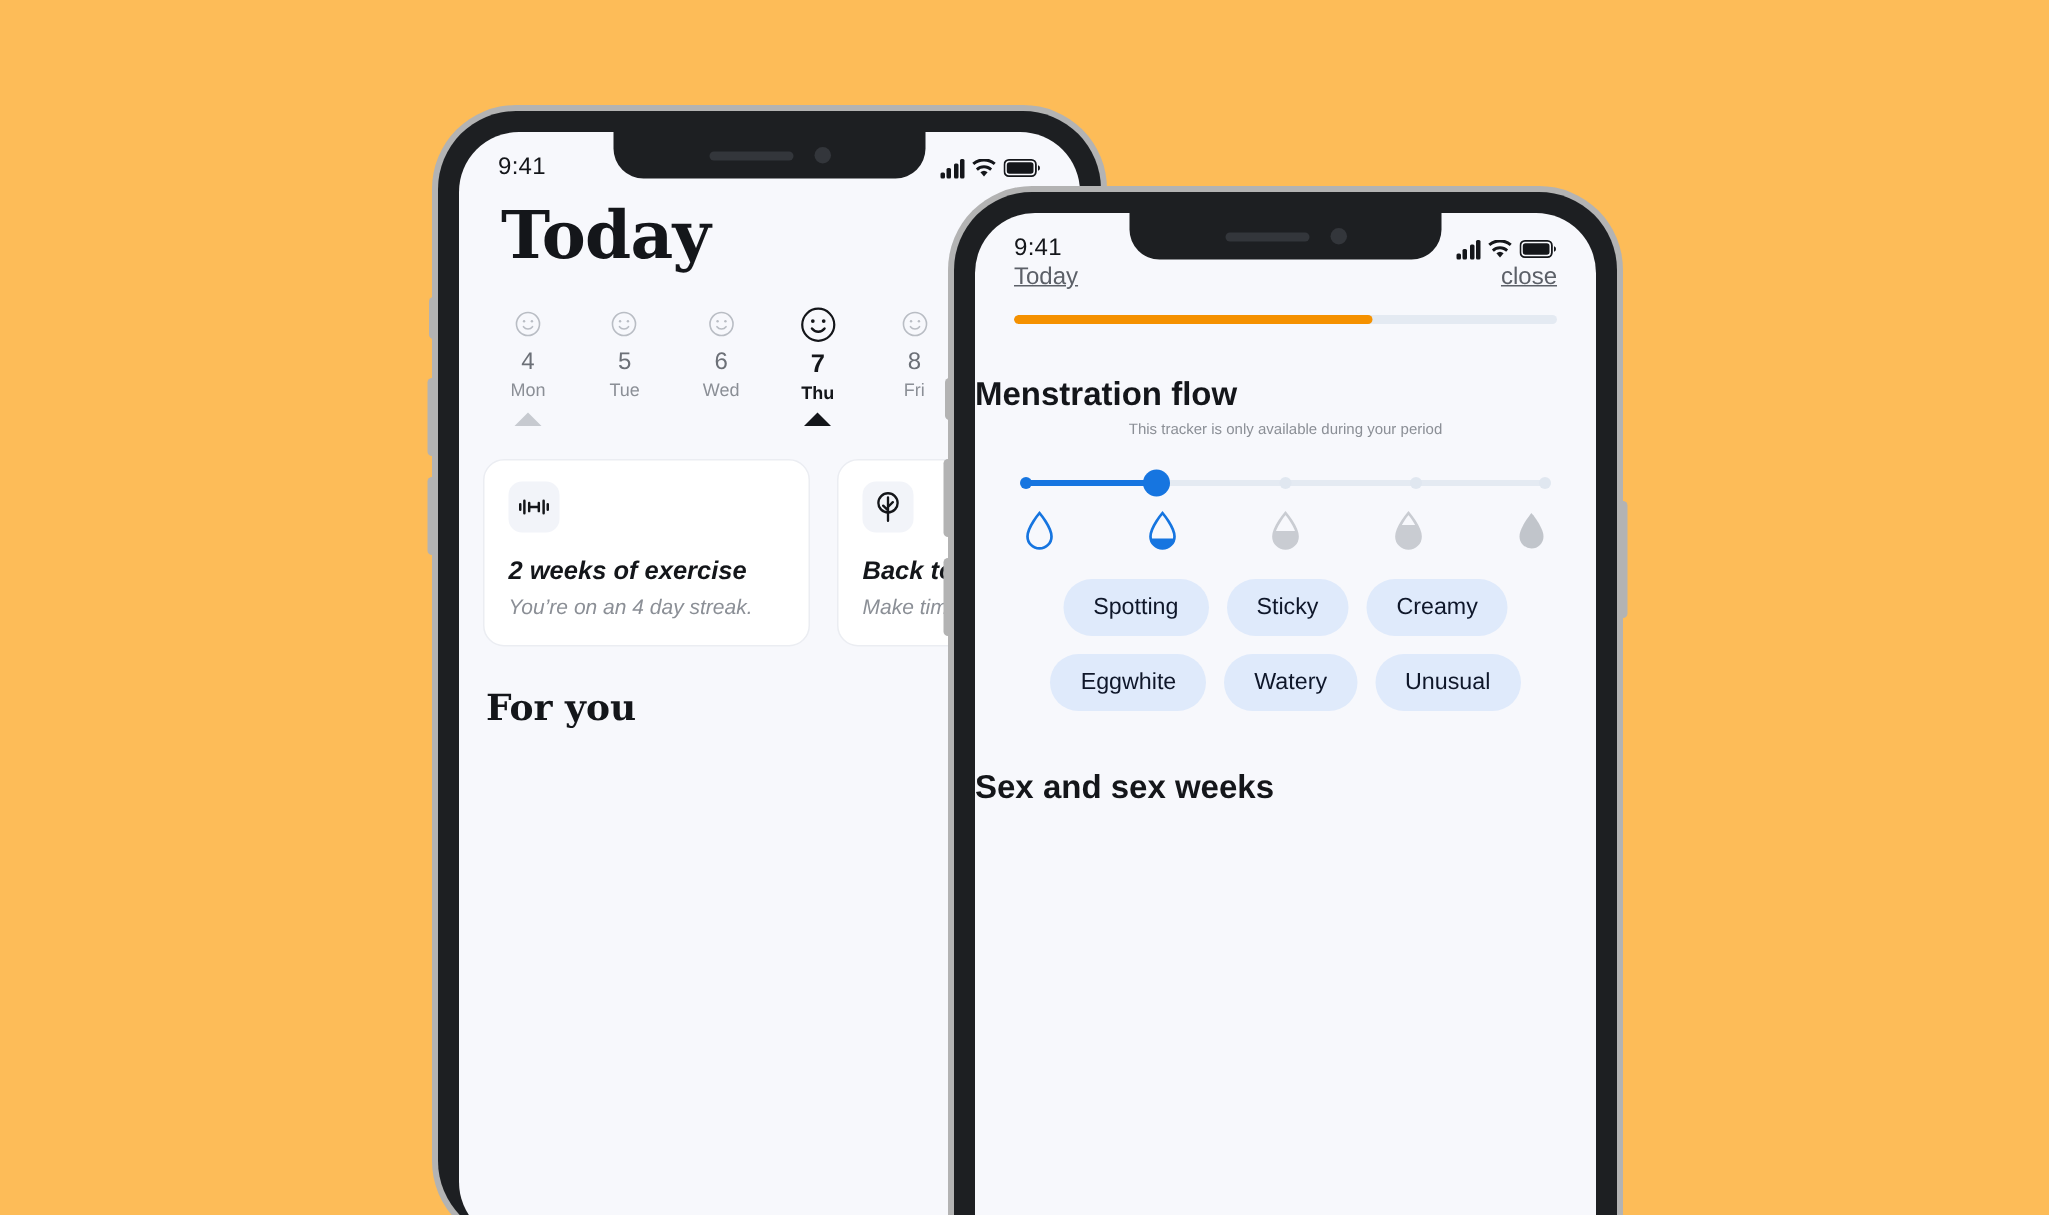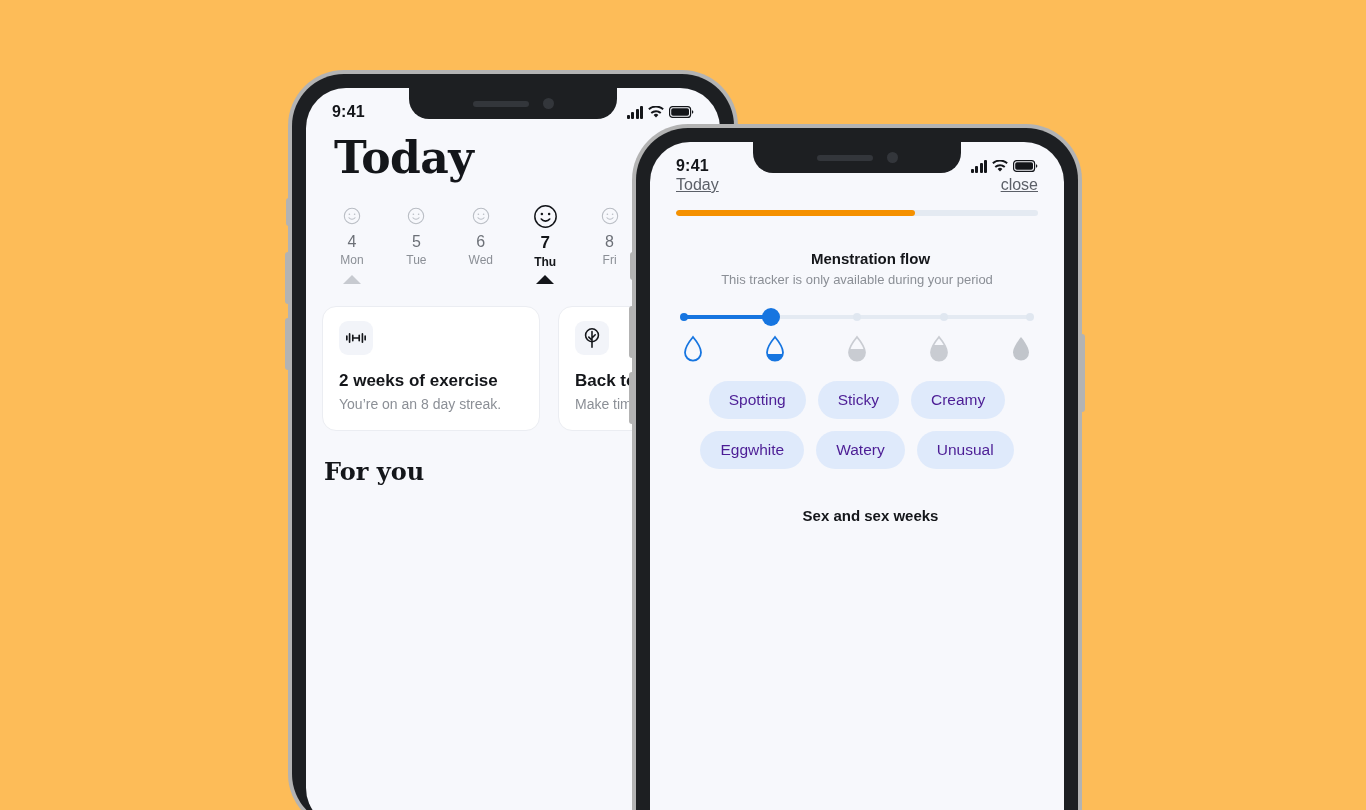--- a/index.html
+++ b/index.html
@@ -35,21 +35,21 @@
     z-index:6;
   }
   .speaker { background:#33363b; border-radius:10px; }
   .camera { background:#33363b; border-radius:50%; }
 
   .statusbar {
     position:absolute; top:0; left:0; right:0;
     display:flex; align-items:center; justify-content:space-between;
     z-index:7;
   }
-  .clock { font-weight:bold; color:#14161a; letter-spacing:.2px; }
+  .clock { font-weight:normal; color:#14161a; letter-spacing:.2px; }
   .statusicons { display:flex; align-items:center; gap:5px; }
   .bars { display:flex; align-items:flex-end; gap:1.5px; }
   .bars i { display:block; width:3px; background:#14161a; border-radius:1px; }
 
   
   .sbtn { position:absolute; background:#b3b3b3; }
 
   
   #phone-back { left:288px; top:70px; width:450px; height:760px; }
   #phone-back .screen { left:18px; top:18px; width:414px; height:740px; border-radius:40px; }
@@ -90,21 +90,21 @@
   .daynum { font-size:16px; color:#6c7077; margin-top:4px; }
   .dayname { font-size:12px; color:#8b8f96; margin-top:2px; }
   .day.sel .daynum, .day.sel .dayname { color:#14161a; font-weight:bold; }
   .day.sel .daynum { font-size:17px; }
   .caret { width:0;height:0;border-left:9px solid transparent;border-right:9px solid transparent;
            border-bottom:9px solid #c7cad0; margin:6px auto 0; }
 
   .cards { display:flex; gap:18px; margin:22px 16px 0 16px; }
   .card {
     flex:0 0 218px; background:#fff; border:1px solid #ebedf2;
-    border-radius:14px; padding:14px 16px 18px;
+    border-radius:14px; padding:14px 16px 18px;font-style:italic;
   }
   .cardicon {
     width:34px;height:34px;border-radius:9px;background:#f2f4f9;
     display:flex;align-items:center;justify-content:center;
   }
   .cardtitle { font-size:17px;font-weight:bold;color:#14161a;margin-top:16px; }
   .cardsub { font-size:14px;color:#8b8f96;margin-top:5px; }
 
   .foryou { font-family:"DejaVu Serif",serif;font-weight:bold;font-size:24px;
             color:#14161a;margin:26px 0 0 18px; }
@@ -125,36 +125,36 @@
 
   .topbar { display:flex;justify-content:space-between;align-items:center;
             margin:34px 26px 0 26px; }
   .toplink { font-size:16px;color:#5c6068;text-decoration:underline;cursor:pointer; }
   .progress { margin:16px 26px 0 26px;height:6px;border-radius:3px;background:#e4eaf2;overflow:hidden; }
   .progress > div { height:100%;background:#F59100;border-radius:3px; }
 
   .q-title { font-family:"DejaVu Serif",serif;font-weight:bold;font-size:31px;
              color:#14161a;text-align:center;line-height:1.18;margin:34px 22px 0; letter-spacing:-.3px; }
 
-  .sec-title { text-align:center;font-size:15px;font-weight:bold;color:#14161a;margin-top:34px;padding-left:27px; }
-  .sec-sub { text-align:center;font-size:13px;color:#8b8f96;margin-top:5px; }
+  .sec-title { text-align:left;font-size:22px;font-weight:bold;color:#14161a;margin-top:34px; }
+  .sec-sub { text-align:center;font-size:10px;color:#8b8f96;margin-top:5px; }
 
   .slider { margin:22px 34px 0 34px;position:relative;height:16px; }
   .track { position:absolute;left:0;right:0;top:6px;height:4px;background:#e4eaf2;border-radius:2px; }
   .track-fill { position:absolute;left:0;top:6px;height:4px;background:#1675E0;border-radius:2px; }
   .tick { position:absolute;top:4px;width:8px;height:8px;border-radius:50%;background:#e0e7f0;
           transform:translateX(-50%); }
   .tick.on { background:#1675E0; }
   .knob { position:absolute;top:-1px;width:18px;height:18px;border-radius:50%;
           background:#1675E0;transform:translateX(-50%); }
   .drops { display:flex;justify-content:space-between;margin:8px 30px 0 30px; }
   .drop { width:26px;height:32px;display:flex;align-items:center;justify-content:center; }
 
   .chips { display:flex;flex-wrap:wrap;justify-content:center;gap:12px;margin:16px 22px 0; }
-  .chip { background:#dfeafb;color:#4c1d95;font-size:15.5px;border-radius:20px;
+  .chip { background:#dfeafb;color:#0f172a;font-size:15.5px;border-radius:20px;
           padding:10px 20px;cursor:pointer;white-space:nowrap;text-align:center; }
 </style>
 </head>
 <body style="background: rgb(253, 188, 88);">
 
 <div class="phone" id="phone-back">
   <div class="frame-outer"></div>
   <div class="frame-inner"></div>
   <div class="sbtn" style="left:-2px;top:128px;width:5px;height:28px;border-radius:3px 0 0 3px;"></div>
   <div class="sbtn" style="left:-3px;top:182px;width:6px;height:52px;border-radius:3px 0 0 3px;"></div>
@@ -282,21 +282,21 @@
     </div>
 
     <div class="cards">
       <div class="card">
         <div class="cardicon">
           <svg width="22" height="22" viewBox="0 0 24 24" fill="none" stroke="#14161a" stroke-width="1.8" stroke-linecap="round">
             <path d="M2 10v4M5 7.5v9M8.5 9v6M15.5 9v6M19 7.5v9M22 10v4M8.5 12h7"></path>
           </svg>
         </div>
         <div class="cardtitle">2 weeks of exercise</div>
-        <div class="cardsub">You’re on an 8 day streak.</div>
+        <div class="cardsub">You’re on an 4 day streak.</div>
       </div>
       <div class="card">
         <div class="cardicon">
           <svg width="22" height="22" viewBox="0 0 24 24" fill="none" stroke="#14161a" stroke-width="1.7" stroke-linecap="round">
             <circle cx="12" cy="9" r="7"></circle>
               <path d="M12 5v17M12 12l3.5-3.5M12 14.5 8.5 11"></path>
           </svg>
         </div>
         <div class="cardtitle" style="white-space:nowrap">Back to</div>
         <div class="cardsub" style="white-space:nowrap">Make tim</div>

